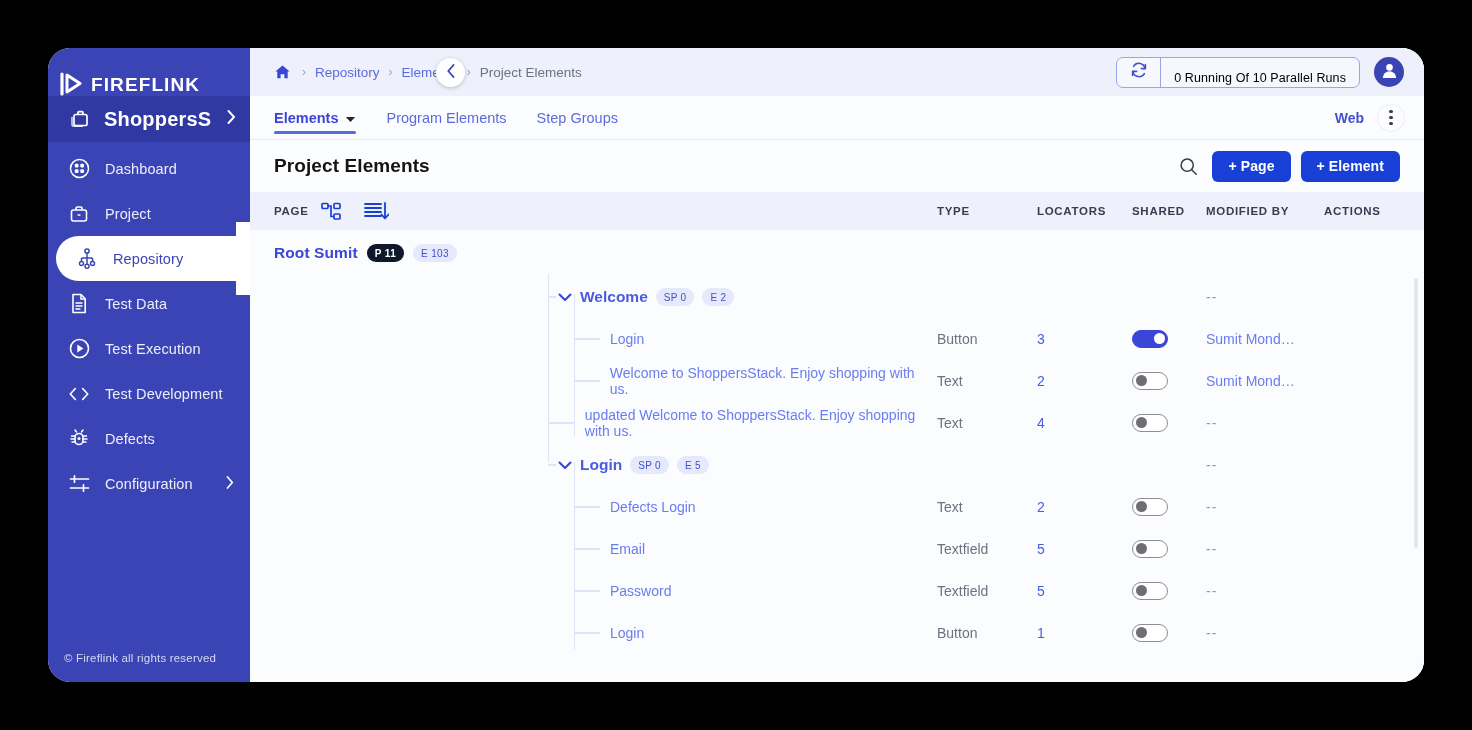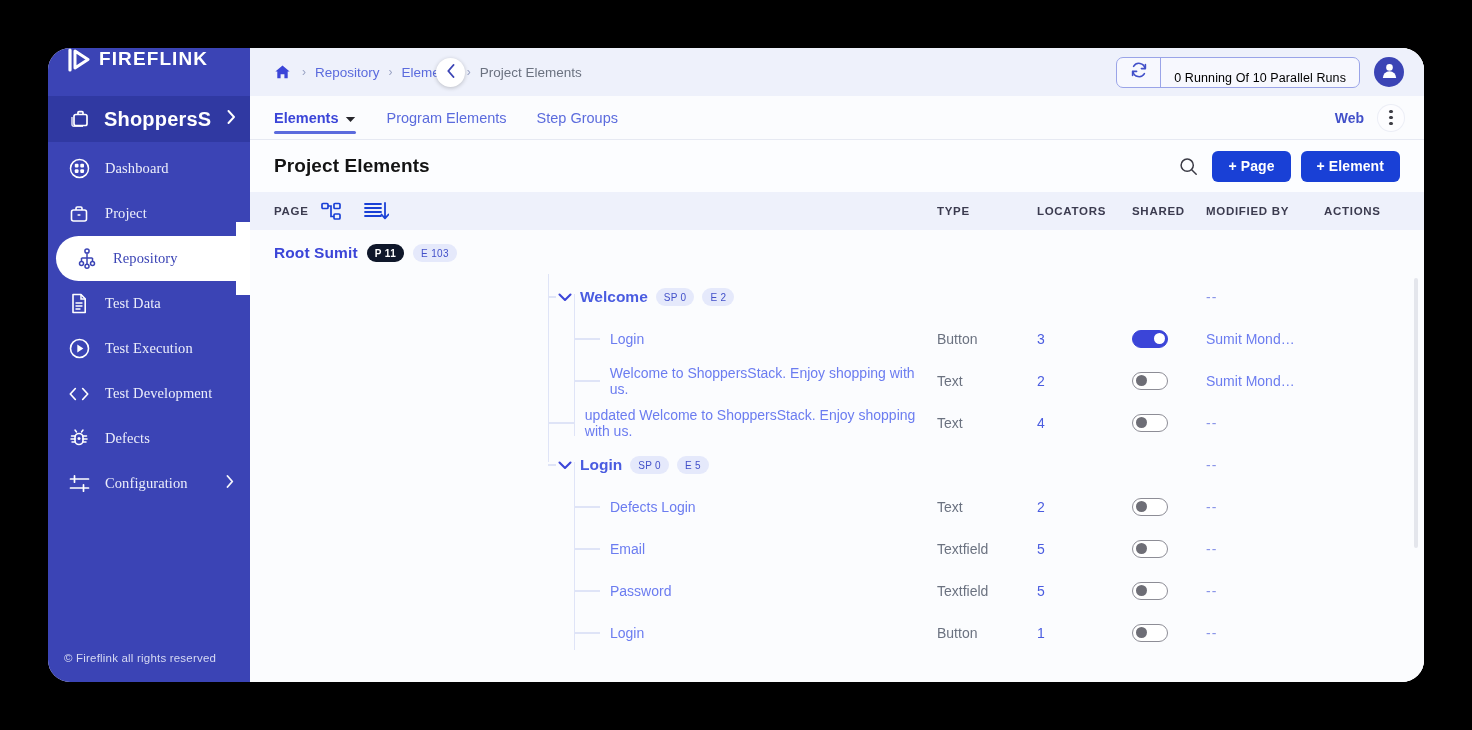--- a/index.html
+++ b/index.html
@@ -24,22 +24,22 @@
     width: 202px;
     background: #3b44b5;
     display: flex;
     flex-direction: column;
     flex: none;
     position: relative;
   }
   .brand {
     height: 48px;
     display: flex;
-    align-items: flex-start;
-    padding-left: 20px;
+    align-items: flex-end;
+    padding-left: 12px;
     gap: 9px;
   }
   .brand-mark { width: 22px; height: 24px; flex: none; }
   .brand-text {
     color: #ffffff;
     font-size: 19px;
     font-weight: bold;
     letter-spacing: 1.1px;
   }
   .proj-row {
@@ -52,21 +52,21 @@
     color: #ffffff;
   }
   .proj-name {
     font-size: 20px;
     font-weight: bold;
     letter-spacing: .2px;
     flex: 1;
     white-space: nowrap;
     overflow: hidden;
   }
-  .nav { padding-top: 4px; font-family: Liberation Serif, serif; }
+  .nav { padding-top: 4px; }
   .nav-item {
     height: 45px;
     display: flex;
     align-items: center;
     padding-left: 20px;
     gap: 15px;
     color: #eceefb;
     font-size: 14.5px;
     letter-spacing: .1px;
     position: relative;

